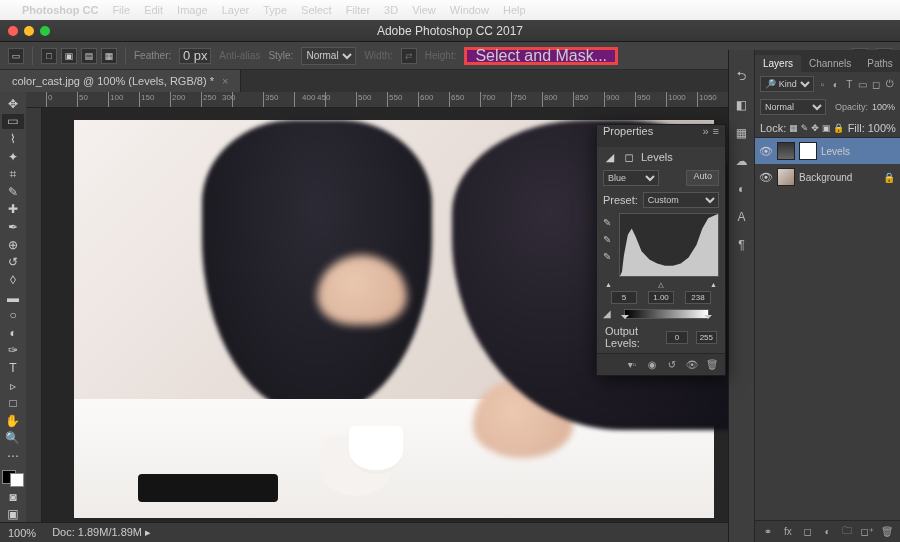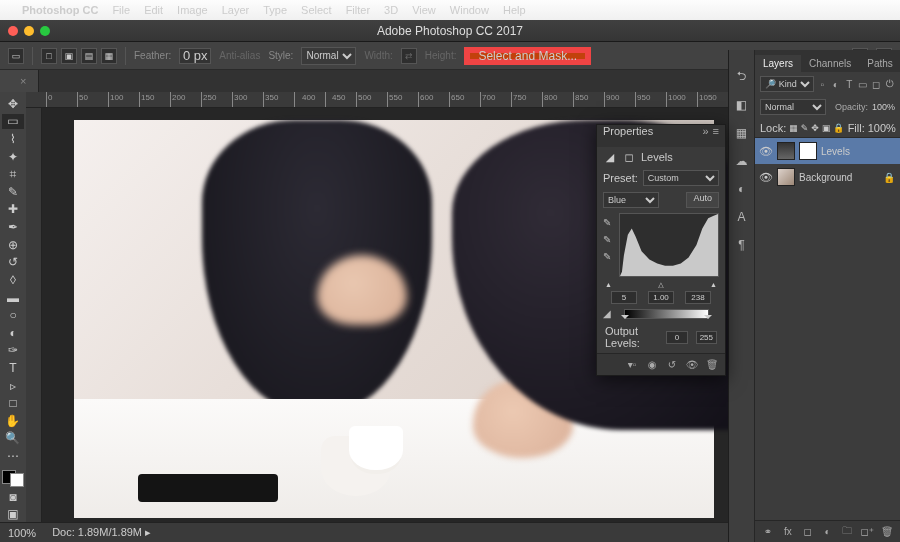--- a/index.html
+++ b/index.html
@@ -13,21 +13,21 @@
 .t-red{background:#ff5f57}.t-yel{background:#ffbd2e}.t-grn{background:#28c940}
 .titlebar .title{position:absolute;left:0;right:0;text-align:center;color:#ddd;font-size:12px}
 .optionsbar{height:28px;background:#424242;border-bottom:1px solid #2a2a2a;display:flex;align-items:center;padding:0 8px;gap:8px;color:#bbb}
 .optionsbar .grp{display:flex;align-items:center;gap:4px}
 .optionsbar .ico{width:16px;height:16px;background:#2e2e2e;border:1px solid #555;display:inline-flex;align-items:center;justify-content:center;font-size:9px}
 .optionsbar .sep{width:1px;height:18px;background:#555}
 .optionsbar input.num{width:32px;height:16px;background:#333;border:1px solid #555;color:#ccc;font-size:13px;text-align:center}
 .optionsbar select{background:#3a3a3a;border:1px solid #555;color:#ccc;height:18px;font-size:10px}
 .lbl{color:#888;font-size:10px}
 .disabled{color:#666}
-.btn{height:18px;background:#c2410c;border:6px solid #ef4444;padding:0 8px;display:inline-flex;align-items:center;font-size:12px}
+.btn{height:18px;background:#701a75;border:3px solid #ef4444;padding:0 8px;display:inline-flex;align-items:center;font-size:16px}
 .tabbar{height:22px;background:#323232;display:flex;align-items:center}
 .doctab{height:22px;background:#454545;padding:0 12px;display:flex;align-items:center;font-size:10px;color:#ddd;border-right:1px solid #222}
 .tabx{margin-left:8px;color:#888}
 .ruler-h{height:16px;background:#3a3a3a;border-bottom:1px solid #222;margin-left:26px;margin-right:172px;position:relative;overflow:hidden}
 .ruler-h .tick{position:absolute;top:0;bottom:0;border-left:1px solid #888}
 .ruler-h .ticklbl{position:absolute;top:1px;font-size:8px;color:#999}
 .workarea{position:absolute;top:108px;left:26px;right:172px;bottom:20px;background:#262626;overflow:hidden}
 .ruler-v{position:absolute;top:108px;left:26px;width:16px;bottom:20px;background:#3a3a3a;border-right:1px solid #222;z-index:2}
 .canvas{position:absolute;top:12px;left:48px;width:640px;height:398px;background:linear-gradient(135deg,#f5f0ee 0%,#e8dfda 40%,#d9ccc4 100%)}
 .canvas::before{content:"";position:absolute;left:20%;top:0;width:36%;height:74%;background:radial-gradient(ellipse at 50% 30%,#2c2a34,#15141a);border-radius:40% 40% 48% 48%/28% 28% 60% 60%;filter:blur(2px)}
@@ -142,45 +142,46 @@
   <span class="lbl disabled">Width:</span>
   <span class="ico disabled">⇄</span>
   <span class="lbl disabled">Height:</span>
   <span class="btn">Select and Mask...</span>
   <span style="margin-left:auto" class="ico">▦</span>
   <span class="ico">🔍</span>
 </div>
 
 <div class="tabbar">
   <div class="doctab">
+    <span>color_cast.jpg @ 100% (Levels, RGB/8) *</span>
     <span class="tabx">×</span>
   </div>
 </div>
 
 <div class="ruler-h">
     <div class="tick" style="left: 20px;"></div>
     <div class="ticklbl" style="left: 22px;">0</div>
     <div class="tick" style="left: 51px;"></div>
     <div class="ticklbl" style="left: 53px;">50</div>
     <div class="tick" style="left: 82px;"></div>
     <div class="ticklbl" style="left: 84px;">100</div>
     <div class="tick" style="left: 113px;"></div>
     <div class="ticklbl" style="left: 115px;">150</div>
     <div class="tick" style="left: 144px;"></div>
     <div class="ticklbl" style="left: 146px;">200</div>
     <div class="tick" style="left: 175px;"></div>
     <div class="ticklbl" style="left: 177px;">250</div>
     <div class="tick" style="left: 206px;"></div>
-    <div class="ticklbl" style="left: 208px;">300</div>
+    <div class="ticklbl" style="left: 196px;">300</div>
     <div class="tick" style="left: 237px;"></div>
     <div class="ticklbl" style="left: 239px;">350</div>
     <div class="tick" style="left: 268px;"></div>
     <div class="ticklbl" style="left: 276px;">400</div>
     <div class="tick" style="left: 299px;"></div>
-    <div class="ticklbl" style="left: 306px;">450</div>
+    <div class="ticklbl" style="left: 291px;">450</div>
     <div class="tick" style="left: 330px;"></div>
     <div class="ticklbl" style="left: 332px;">500</div>
     <div class="tick" style="left: 361px;"></div>
     <div class="ticklbl" style="left: 363px;">550</div>
     <div class="tick" style="left: 392px;"></div>
     <div class="ticklbl" style="left: 394px;">600</div>
     <div class="tick" style="left: 423px;"></div>
     <div class="ticklbl" style="left: 425px;">650</div>
     <div class="tick" style="left: 454px;"></div>
     <div class="ticklbl" style="left: 456px;">700</div>
@@ -247,27 +248,27 @@
     <span>Properties</span>
     <span class="pcoll">»</span>
     <span class="pcoll" style="margin-left:4px">≡</span>
   </div>
   <div class="psub">
     <span class="pi">◢</span>
     <span class="pi">◻</span>
     <span>Levels</span>
   </div>
   <div class="prow">
-    <span>Preset:</span>
-    <select><option>Custom</option></select>
-  </div>
-  <div class="prow">
     <select style="flex:0 0 56px"><option>Blue</option></select>
     <span style="flex:1"></span>
     <span class="autobtn">Auto</span>
+  </div>
+  <div class="prow">
+    <span>Preset:</span>
+    <select><option>Custom</option></select>
   </div>
   <div class="histwrap">
     <div class="eyedrops">
       <span class="ed">✎</span>
       <span class="ed">✎</span>
       <span class="ed">✎</span>
     </div>
     <div class="hist">
       <svg viewBox="0 0 100 60" preserveAspectRatio="none">
           <path d="M0,60 L2,56 4,40 8,20 12,14 16,22 22,36 30,44 38,48 46,50 54,50 62,48 70,42 78,30 84,14 90,4 95,2 100,0 100,60 Z" fill="#c9c9c9"></path>

